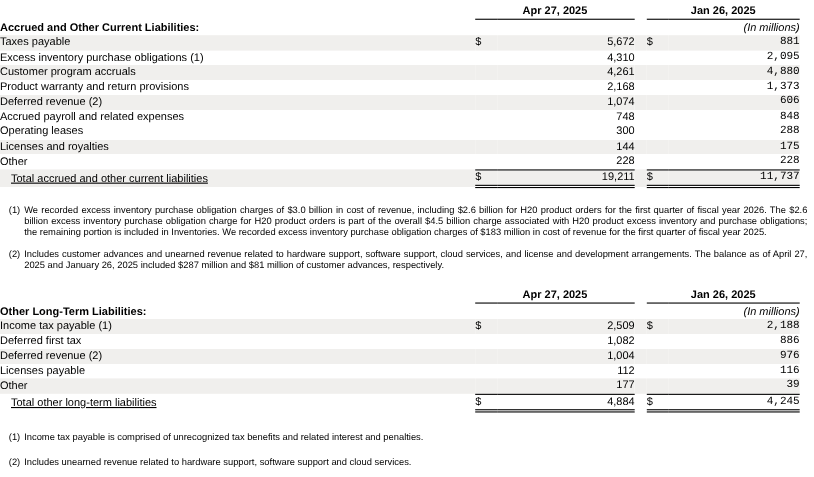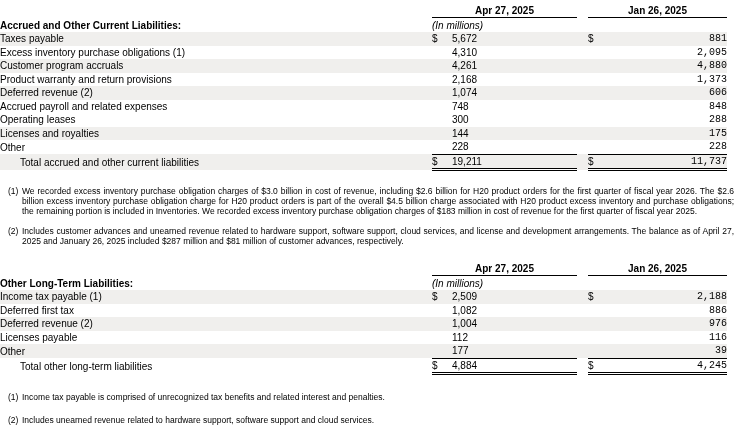--- a/index.html
+++ b/index.html
@@ -24,28 +24,28 @@
   col.c-gap  { width:11px; }
   col.c-d2   { width:20px; }
   col.c-v2   { width:119px; }
   col.c-fill { width:13px; }
 
   tr.hdr td { height:15px; line-height:13px; font-weight:bold;margin-top:20px; }
   td.date-h { text-align:center; border-bottom:1px solid #000; }
 
   tr.units td { height:14px; line-height:13px; }
   td.section-title { font-weight:bold; padding-left:8px; }
-  td.units-c { text-align:left; font-style:italic; }
+  td.units-c { text-align:right; font-style:italic; }
 
   tr.data-row td, tr.total-row td { height:13.5px; line-height:13.5px; }
   td.lbl { padding-left:8px; }
-  td.lbl.indent { padding-left:20px; }
+  td.lbl.indent { padding-left:10px;text-decoration:underline; }
   td.d1 { padding-left:10px; }
   td.d2 { padding-left:5px; }
-  td.v1 { padding-right:2px; }
+  td.v1 { text-align:right; padding-right:2px; }
   td.v2 { text-align:right; padding-right:6px;font-family:Liberation Mono, monospace; }
   tr.stripe td { background:#f0efed; }
   tr.stripe td.fill { background:#ffffff; }
   tr.total-row td.tb { border-top:1px solid #000; border-bottom:3px double #000; }
 
   .fn-block { margin:0; }
   .fn { display:flex; font-size:8.5px; line-height:10px; }
   .fn-m { flex:0 0 22px; padding-left:8px; box-sizing:border-box; }
   .fn-t { flex:1 1 auto; padding-right:6px; }
   .fn-t.just { text-align:justify; }

